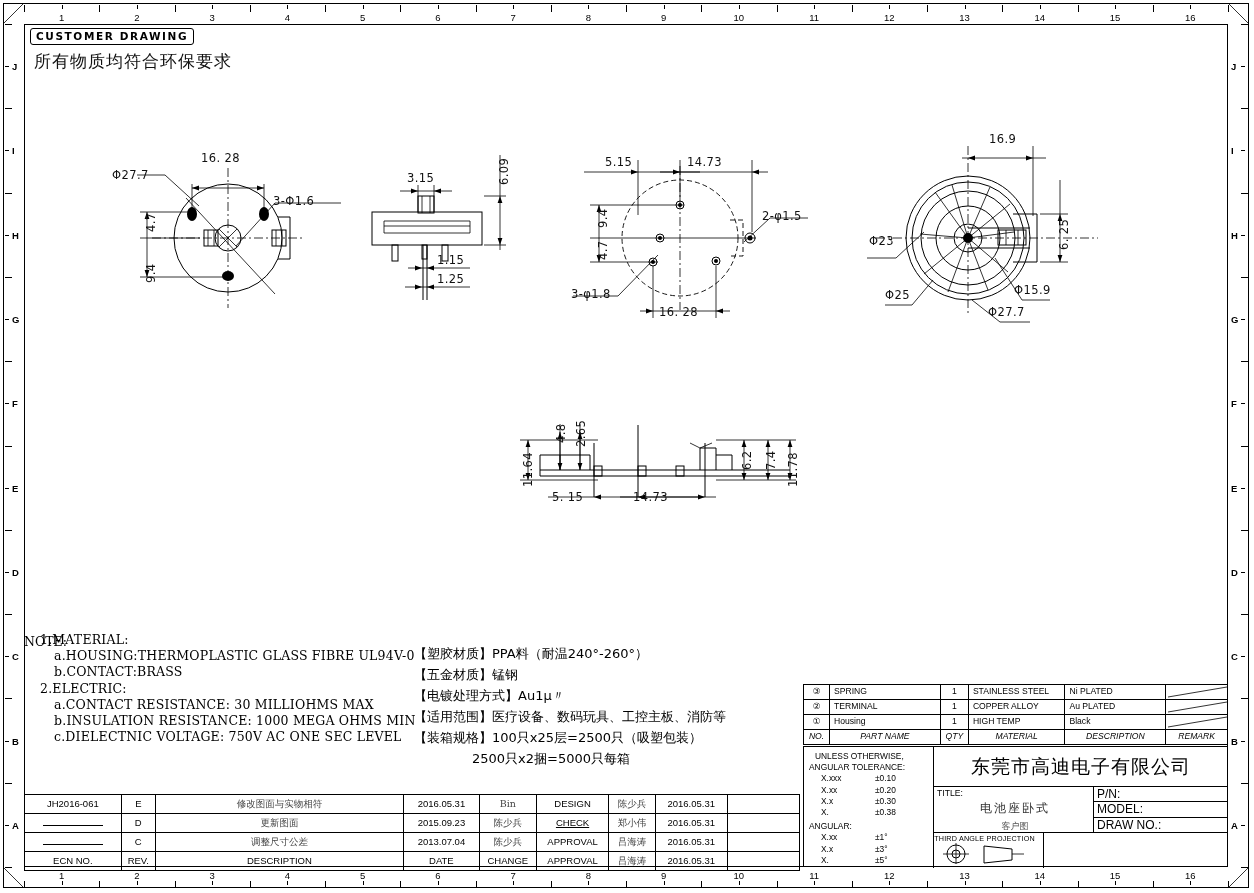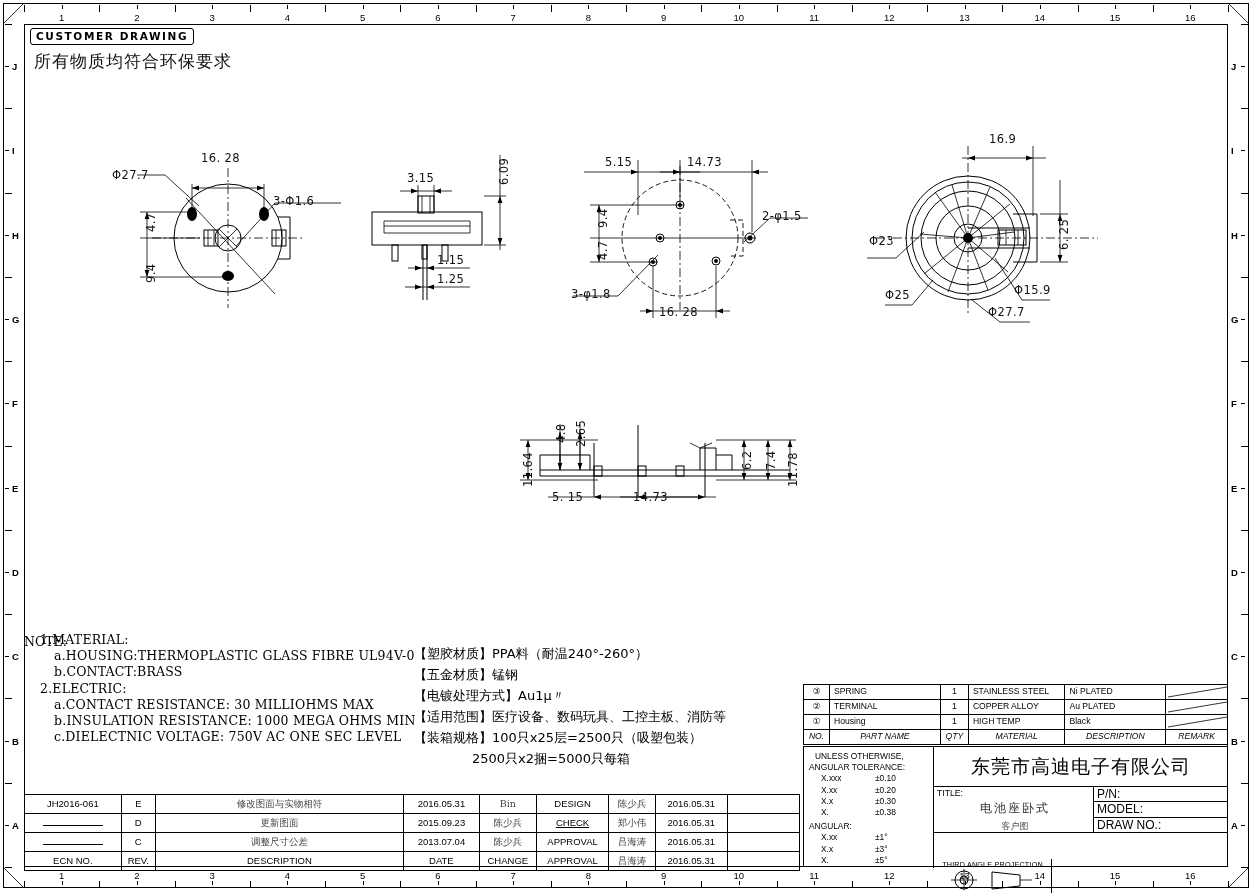--- a/index.html
+++ b/index.html
@@ -92,21 +92,21 @@
             border-right:1px solid #000;box-sizing:border-box;font-size:8.6px;
             padding-left:3px;padding-top:1px;}
   .tb-title .t1{font-size:12px;font-family:"DejaVu Serif",serif;text-align:center;
                 margin-top:2px;letter-spacing:2px;color:#333;}
   .tb-title .t2{font-size:9px;font-family:"DejaVu Serif",serif;text-align:center;
                 margin-top:3px;color:#555;}
   .tb-pn{position:absolute;left:160px;top:0;width:134px;height:46px;box-sizing:border-box;}
   .tb-pn div{height:15.33px;border-bottom:1px solid #000;box-sizing:border-box;
              font-size:12px;padding-left:3px;line-height:15px;text-align:left;}
   .tb-pn div:last-child{border-bottom:none;}
-  .tb-bot{position:absolute;left:130px;top:86px;width:294px;height:35px;box-sizing:border-box;margin-top:26px;}
+  .tb-bot{position:absolute;left:122px;top:86px;width:294px;height:35px;box-sizing:border-box;}
   .tb-proj{position:absolute;left:0;top:0;width:118px;height:35px;
            border-right:1px solid #000;box-sizing:border-box;}
   .tb-proj .cap{font-size:7.2px;text-align:center;padding-top:1px;letter-spacing:.2px;}
   .tb-cells{position:absolute;left:118px;top:0;width:176px;height:35px;display:flex;}
   .tb-cells .c{flex:1;border-right:1px solid #000;box-sizing:border-box;}
   .tb-cells .c:last-child{border-right:none;}
   .tb-cells .c .h{font-size:8.6px;border-bottom:1px solid #000;height:16px;line-height:16px;text-align:center;}
   .tb-cells .c .v{font-size:9.5px;height:18px;line-height:18px;text-align:center;}
 </style>
 </head>

